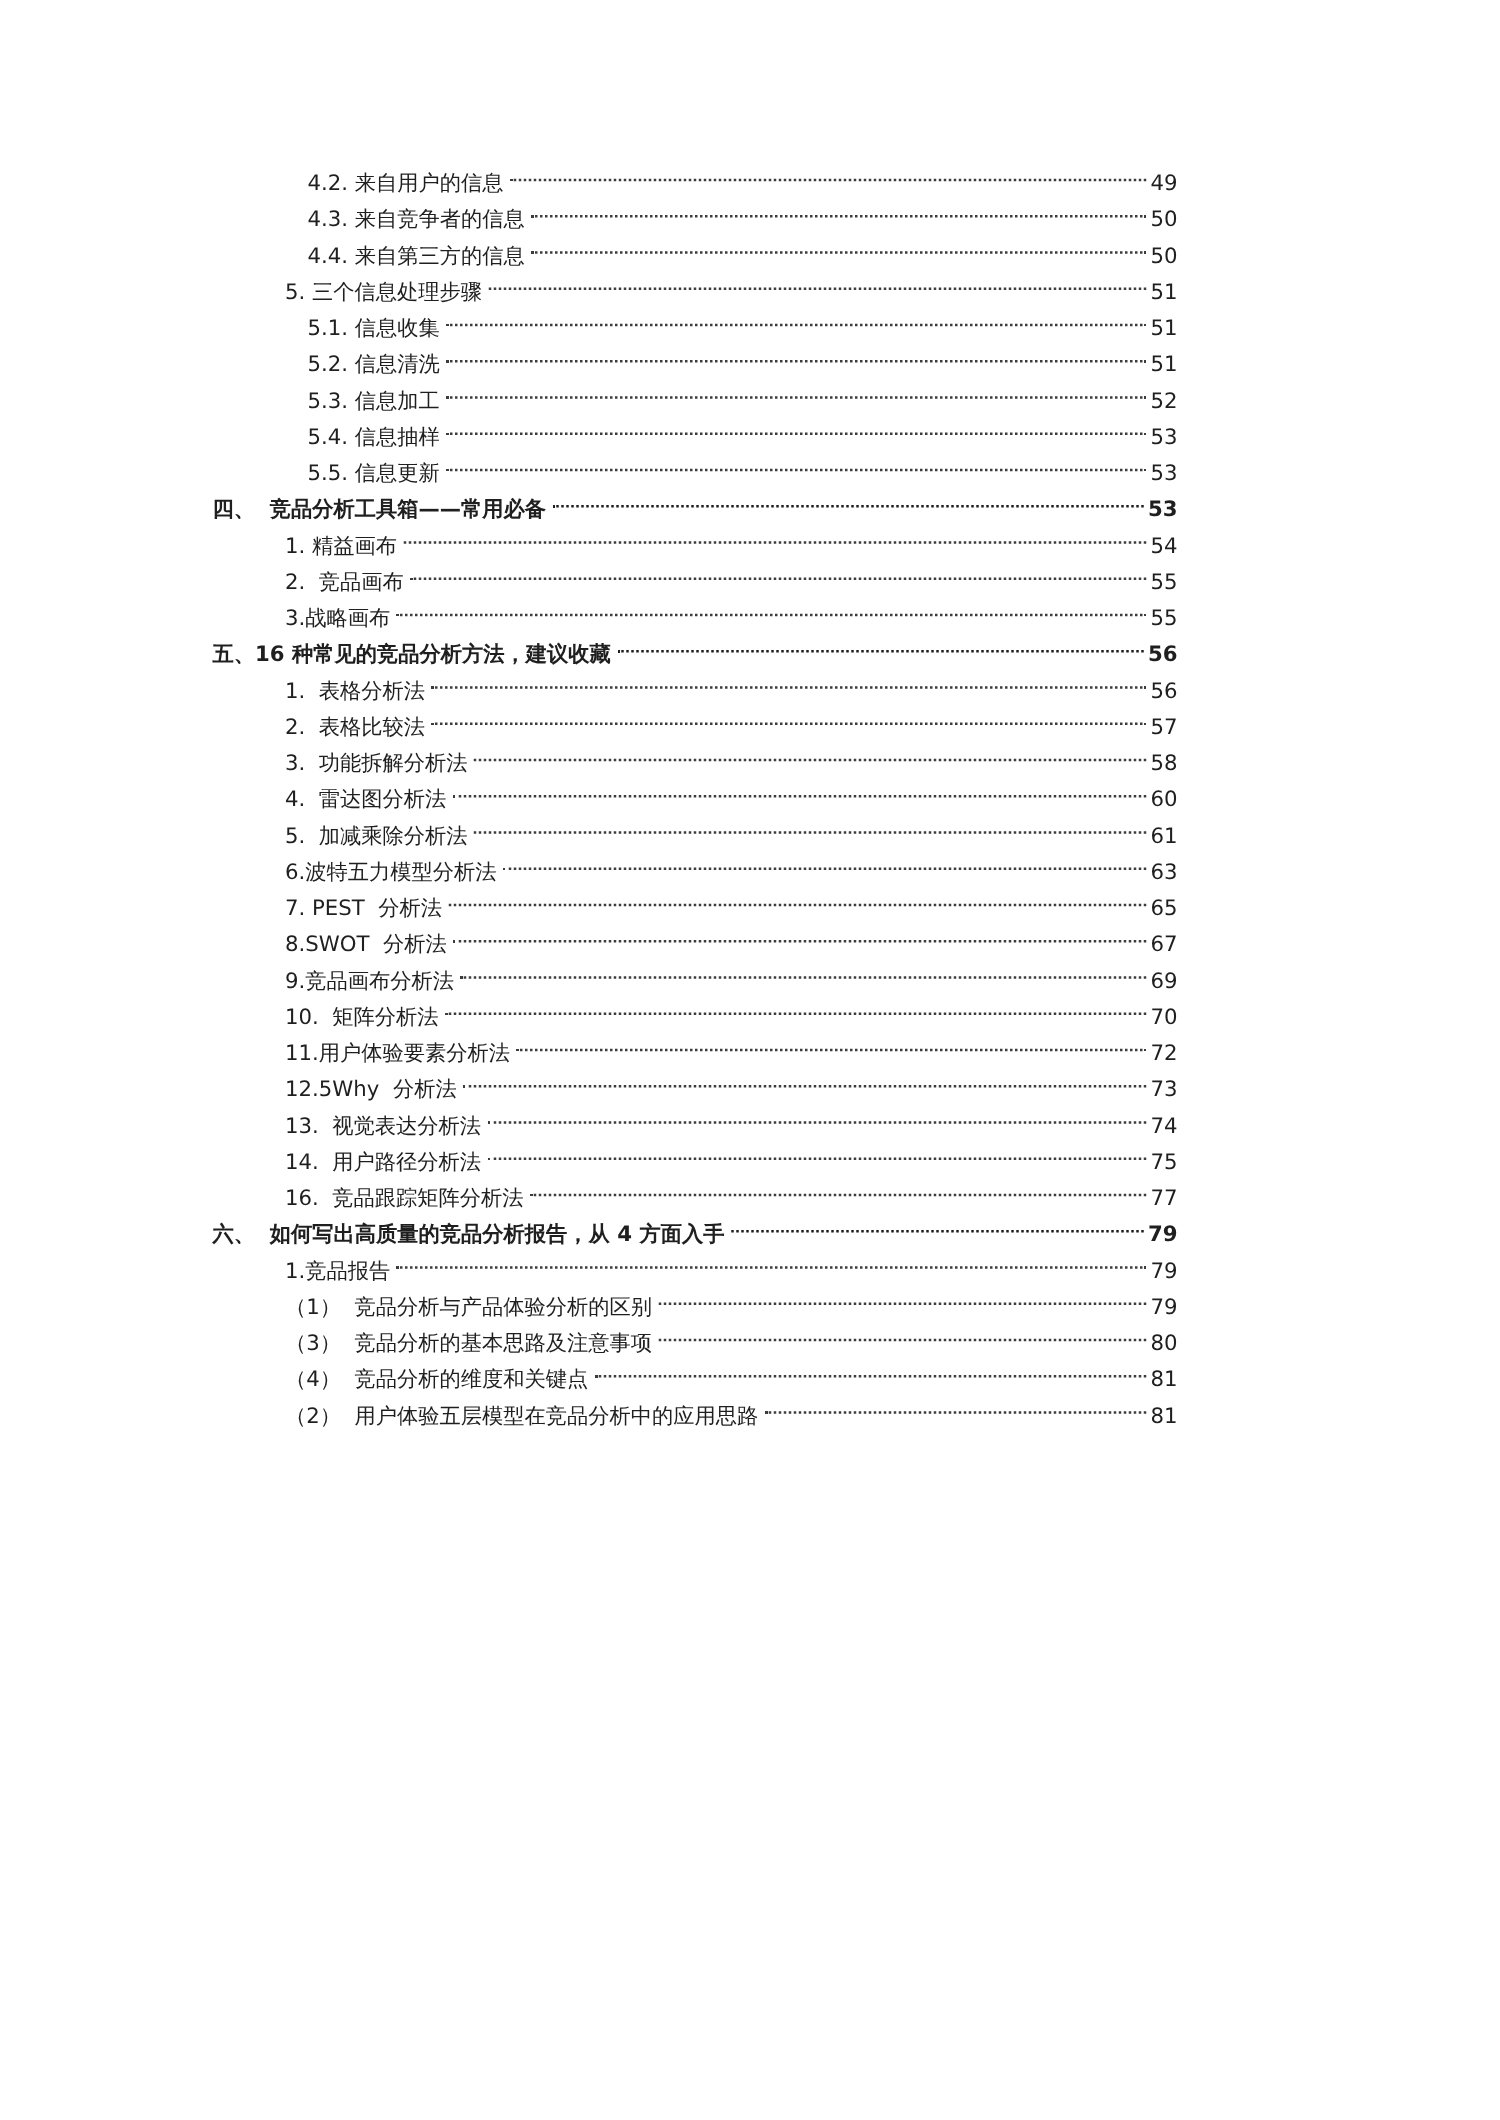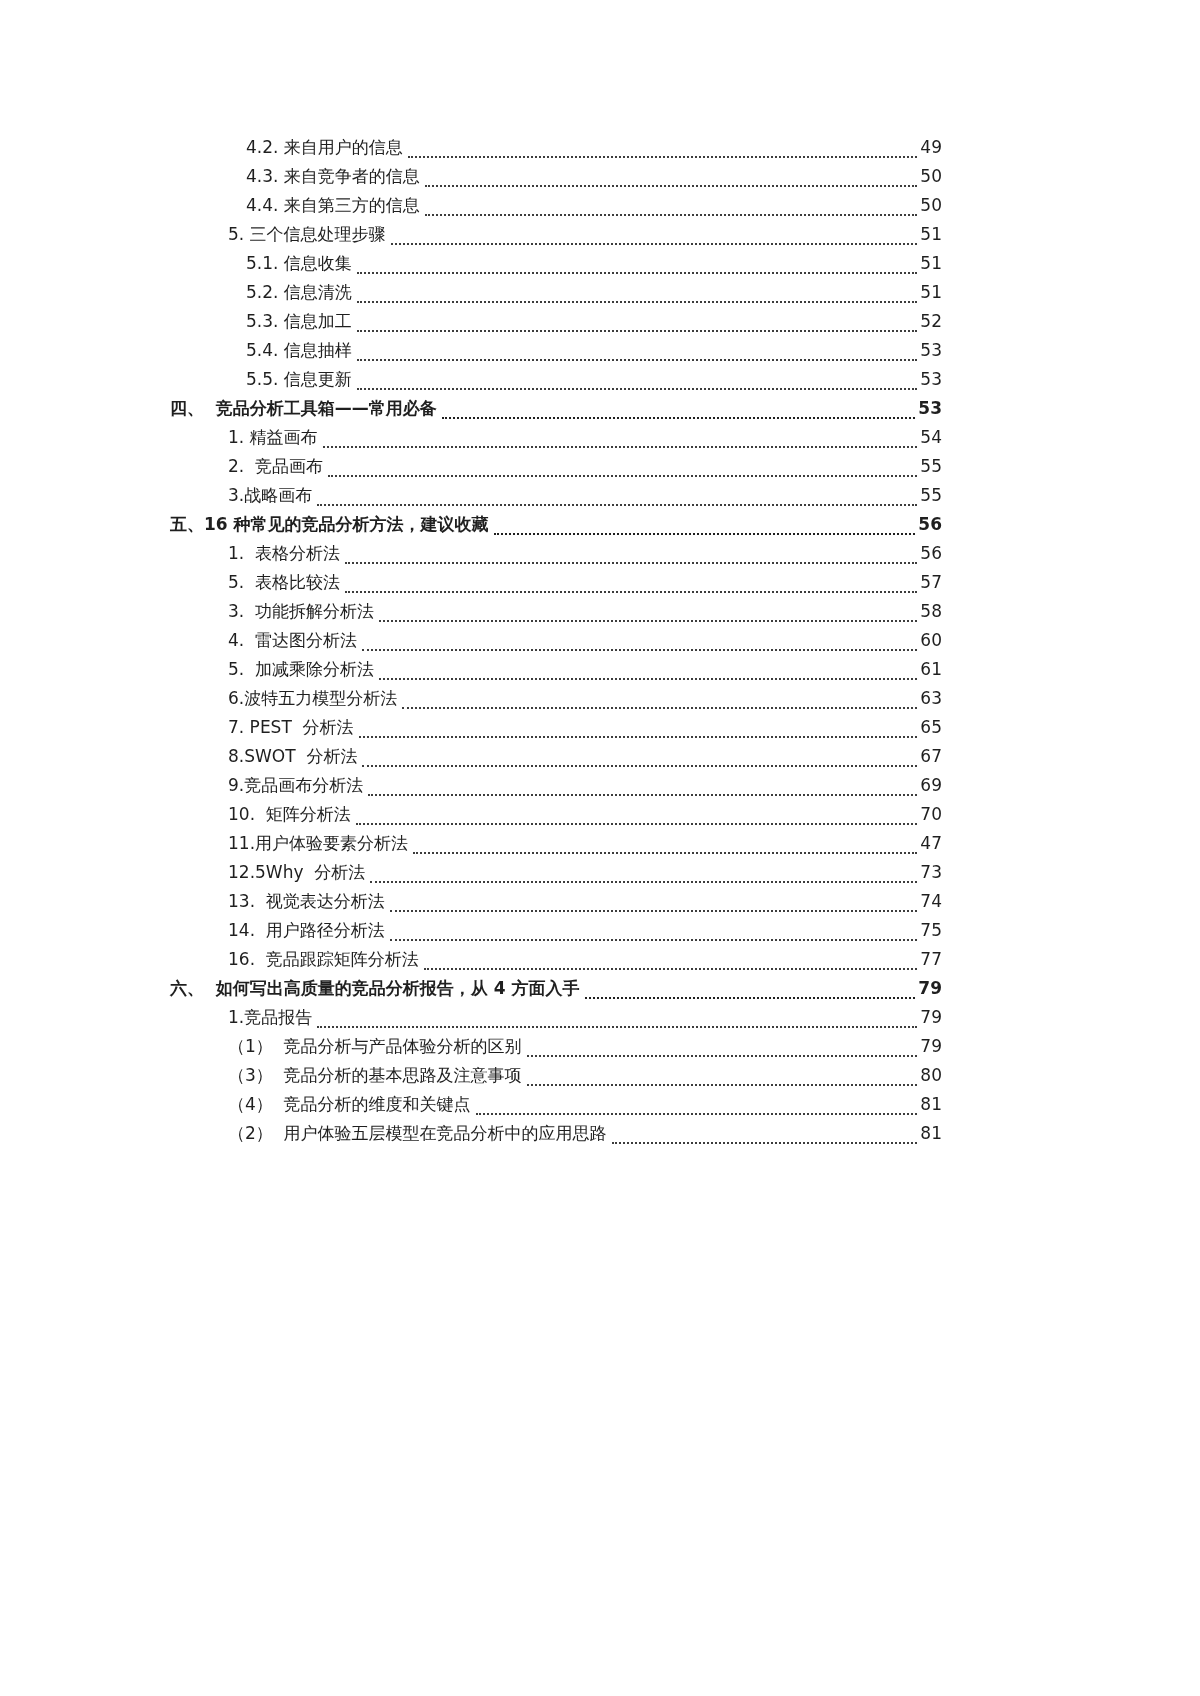--- a/index.html
+++ b/index.html
@@ -10,21 +10,21 @@
     height: 1696px;
     margin: 0 auto;
     background: #ffffff;
     padding: 133px 258px 0 170px;
     font-family: "DejaVu Sans", "Liberation Sans", sans-serif;
     color: #1f1f1f;
   }
   .toc { width: 100%; }
   .toc-row {
     display: flex;
-    align-items: flex-end;
+    align-items: center;
     font-size: 17px;
     line-height: 29px;
     height: 29px;
     cursor: pointer;
   }
   .toc-label { white-space: pre; }
   .toc-page  { white-space: pre; }
   .toc-leader {
     flex: 1 1 auto;
     min-width: 14px;
@@ -113,21 +113,21 @@
     <span class="toc-label">五、16 种常见的竞品分析方法，建议收藏</span>
     <span class="toc-leader"></span>
     <span class="toc-page">56</span>
   </div>
       <div class="toc-row lvl1">
     <span class="toc-label">1.  表格分析法</span>
     <span class="toc-leader"></span>
     <span class="toc-page">56</span>
   </div>
       <div class="toc-row lvl1">
-    <span class="toc-label">5.  表格比较法</span>
+    <span class="toc-label">2.  表格比较法</span>
     <span class="toc-leader"></span>
     <span class="toc-page">57</span>
   </div>
       <div class="toc-row lvl1">
     <span class="toc-label">3.  功能拆解分析法</span>
     <span class="toc-leader"></span>
     <span class="toc-page">58</span>
   </div>
       <div class="toc-row lvl1">
     <span class="toc-label">4.  雷达图分析法</span>
@@ -160,21 +160,21 @@
     <span class="toc-page">69</span>
   </div>
       <div class="toc-row lvl1">
     <span class="toc-label">10.  矩阵分析法</span>
     <span class="toc-leader"></span>
     <span class="toc-page">70</span>
   </div>
       <div class="toc-row lvl1">
     <span class="toc-label">11.用户体验要素分析法</span>
     <span class="toc-leader"></span>
-    <span class="toc-page">47</span>
+    <span class="toc-page">72</span>
   </div>
       <div class="toc-row lvl1">
     <span class="toc-label">12.5Why  分析法</span>
     <span class="toc-leader"></span>
     <span class="toc-page">73</span>
   </div>
       <div class="toc-row lvl1">
     <span class="toc-label">13.  视觉表达分析法</span>
     <span class="toc-leader"></span>
     <span class="toc-page">74</span>

